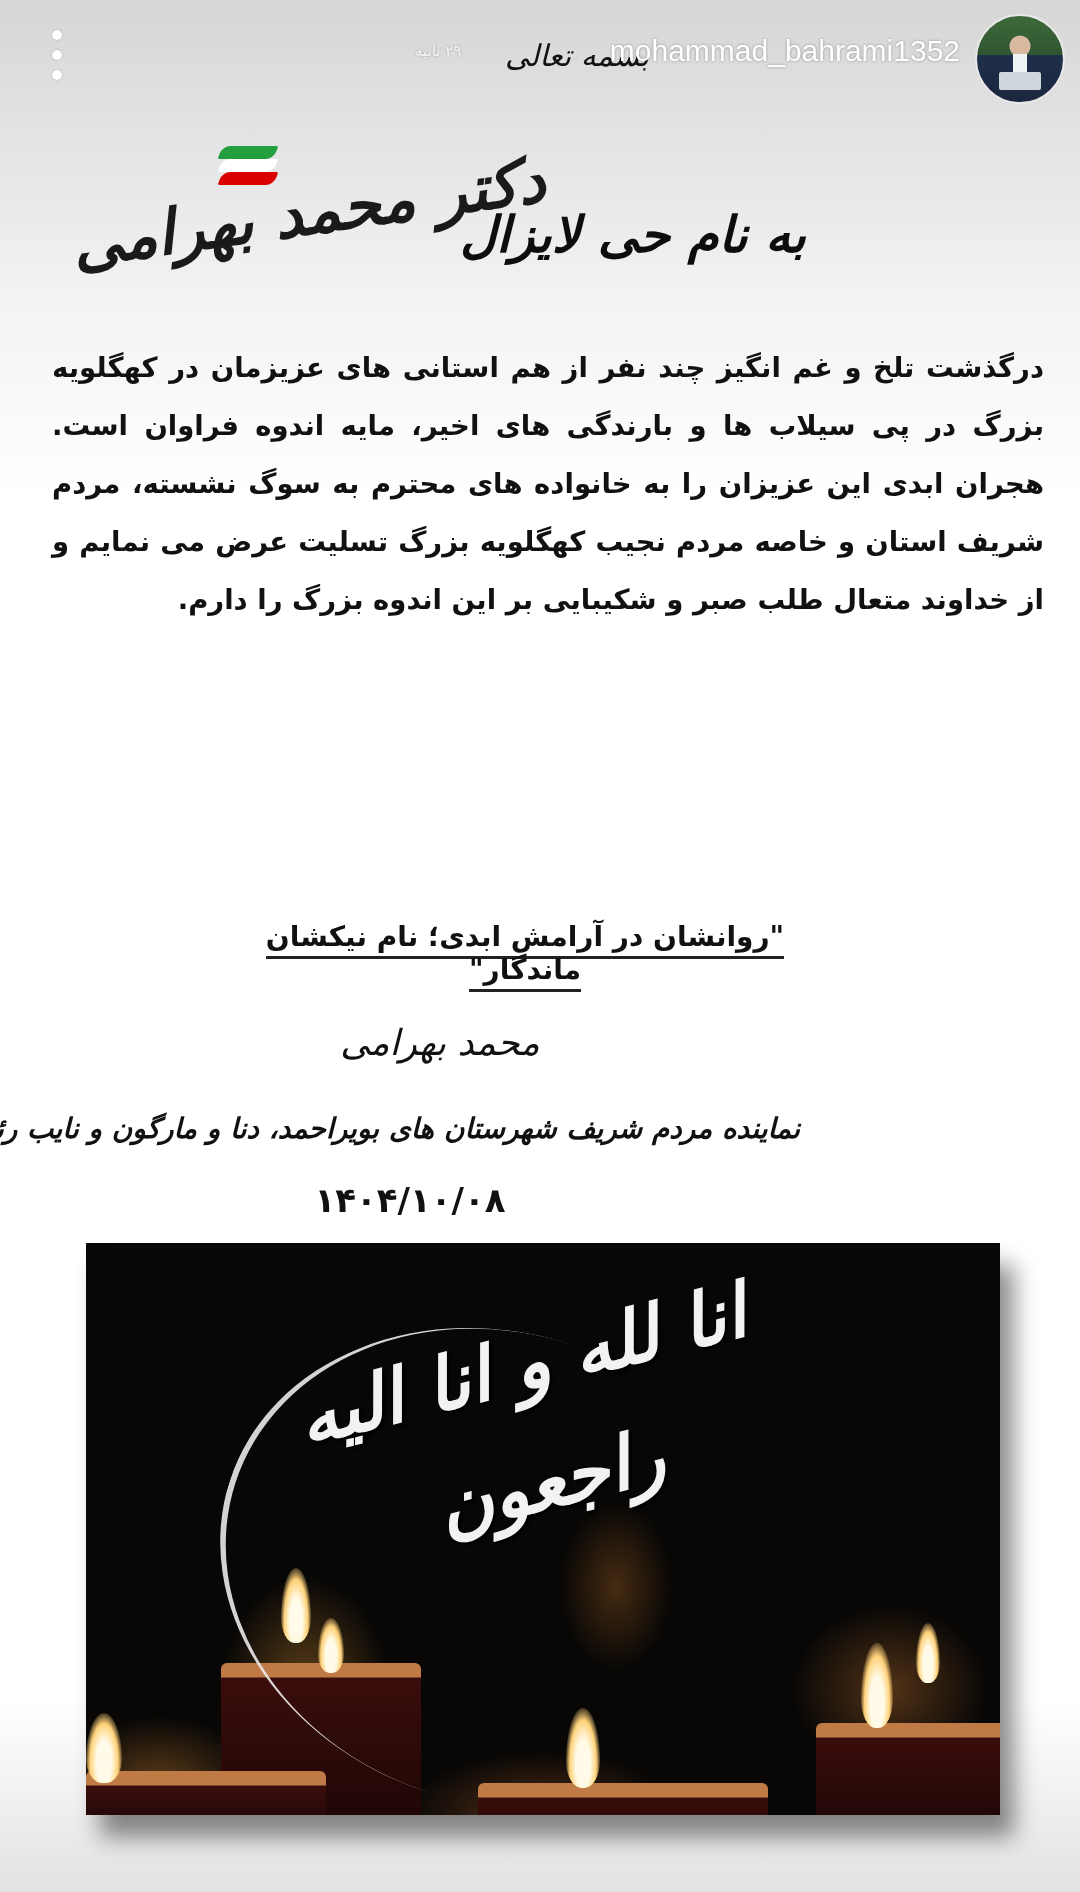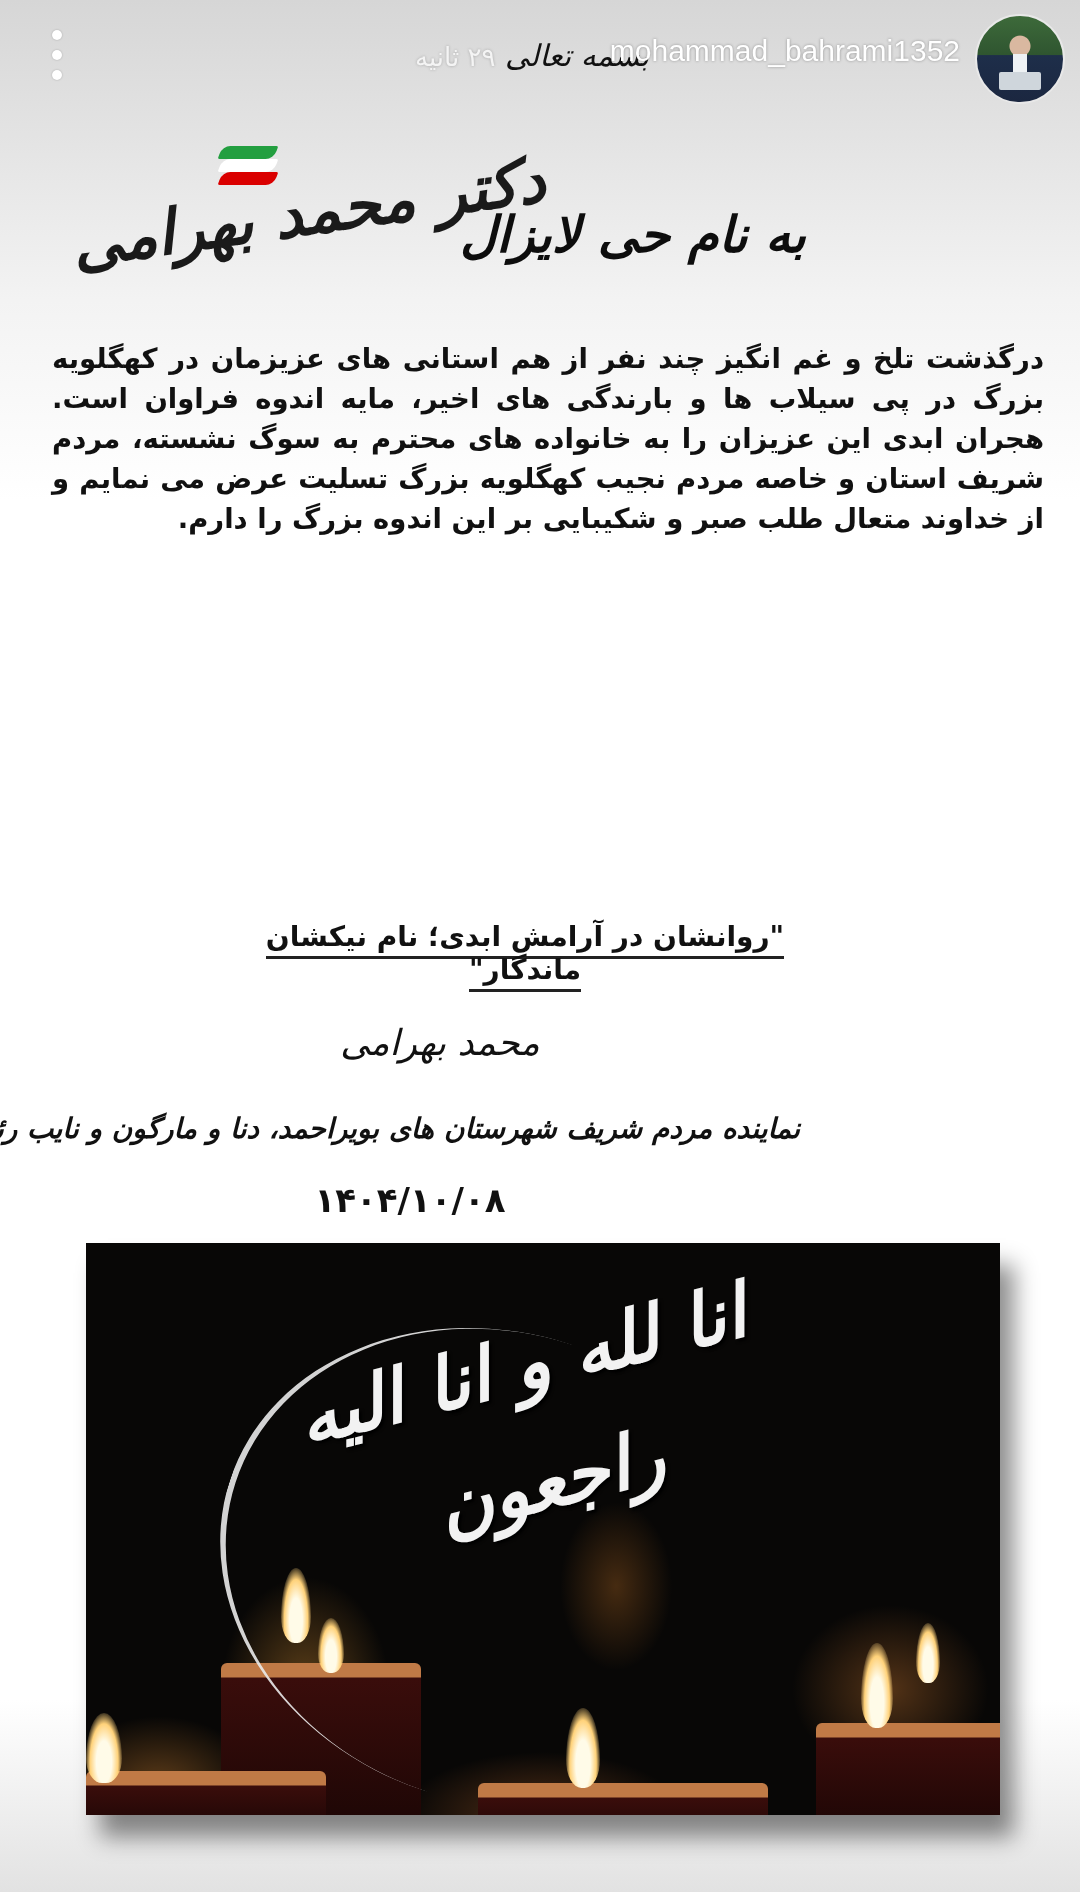--- a/index.html
+++ b/index.html
@@ -10,33 +10,33 @@
   }
   
   .story-header { position:absolute; top:0; left:0; width:1080px; height:110px; }
   .more-btn { position:absolute; left:45px; top:30px; width:24px; height:50px; display:flex; flex-direction:column; justify-content:space-between; align-items:center; cursor:pointer; }
   .more-btn .dot { width:10px; height:10px; border-radius:50%; background:#fff; box-shadow:0 0 2px rgba(0,0,0,.25); }
   .avatar { position:absolute; left:975px; top:14px; width:86px; height:86px; border-radius:50%; overflow:hidden; border:2px solid #e8e8e8;
     background: radial-gradient(circle at 50% 35%, #d9b8a0 0 10px, transparent 11px), linear-gradient(to bottom, #3d6a3a 0%, #2f5530 45%, #1e2e4a 46%, #1b2740 100%); }
   .avatar .podium { position:absolute; left:22px; bottom:12px; width:42px; height:18px; background:#cfd6dc; border-radius:2px; }
   .avatar .shirt { position:absolute; left:36px; top:38px; width:14px; height:22px; background:#eef2f4; }
   .username { position:absolute; right:120px; top:34px; font-family:"Liberation Sans", sans-serif; font-size:30px; color:#ffffff; text-shadow:0 0 3px rgba(0,0,0,.35); white-space:nowrap; }
-  .timestamp { position:absolute; left:415px; top:42px; font-size:26px; color:#f4f4f4; direction:rtl; text-shadow:0 0 3px rgba(0,0,0,.25); white-space:nowrap; }
+  .timestamp { position:absolute; left:415px; top:42px; font-size:15px; color:#f4f4f4; direction:rtl; text-shadow:0 0 3px rgba(0,0,0,.25); white-space:nowrap; }
   .bismillah-top { position:absolute; left:505px; top:38px; font-family:"DejaVu Serif", serif; font-style:italic; font-size:30px; color:#111; direction:rtl; white-space:nowrap; }
 
   
   .logo { position:absolute; left:70px; top:118px; width:330px; height:190px; }
   .logo .flag { position:absolute; left:150px; top:28px; width:56px; height:50px; }
   .logo .flag span { display:block; height:13px; border-radius:8px 2px 8px 2px; transform:skewX(-20deg); }
   .logo .calligraphy { position:absolute; left:0; top:58px; font-family:"DejaVu Serif", serif; font-style:italic; font-weight:bold; font-size:62px; color:#1a1a1a; direction:rtl; white-space:nowrap; transform:rotate(-8deg); letter-spacing:-2px; }
   .heading { position:absolute; left:420px; top:205px; font-family:"DejaVu Serif", serif; font-style:italic; font-weight:bold; font-size:50px; color:#0d0d0d; direction:rtl; white-space:nowrap;margin-left:40px; }
 
   
   .body-text { position:absolute; left:52px; top:338px; width:992px; direction:rtl; text-align:justify; text-align-last:right;
-    font-family:"DejaVu Sans", sans-serif; font-weight:bold; font-size:27.5px; line-height:40px; color:#111; }
+    font-family:"DejaVu Sans", sans-serif; font-weight:bold; font-size:27.5px; line-height:58px; color:#111; }
   .body-text p { margin:0; }
   .quote { position:absolute; left:205px; top:920px; width:640px; text-align:center; direction:rtl; font-weight:bold; font-size:28px; color:#111; }
   .quote span { border-bottom:3px solid #222; padding-bottom:3px; }
 
   
   .sig-name { position:absolute; left:340px; top:1022px; width:200px; text-align:center; direction:rtl; font-family:"DejaVu Serif", serif; font-style:italic; font-weight:normal; font-size:36px; color:#111; }
   .sig-title { position:absolute; left:30px; top:1112px; width:770px; text-align:center; direction:rtl; font-family:"DejaVu Serif", serif; font-style:italic; font-weight:bold; font-size:28px; color:#111; white-space:nowrap; }
   .sig-date { position:absolute; left:300px; top:1180px; width:220px; text-align:center; font-family:"DejaVu Sans", sans-serif; font-weight:bold; font-size:34px; color:#111; letter-spacing:2px; }
 
   

